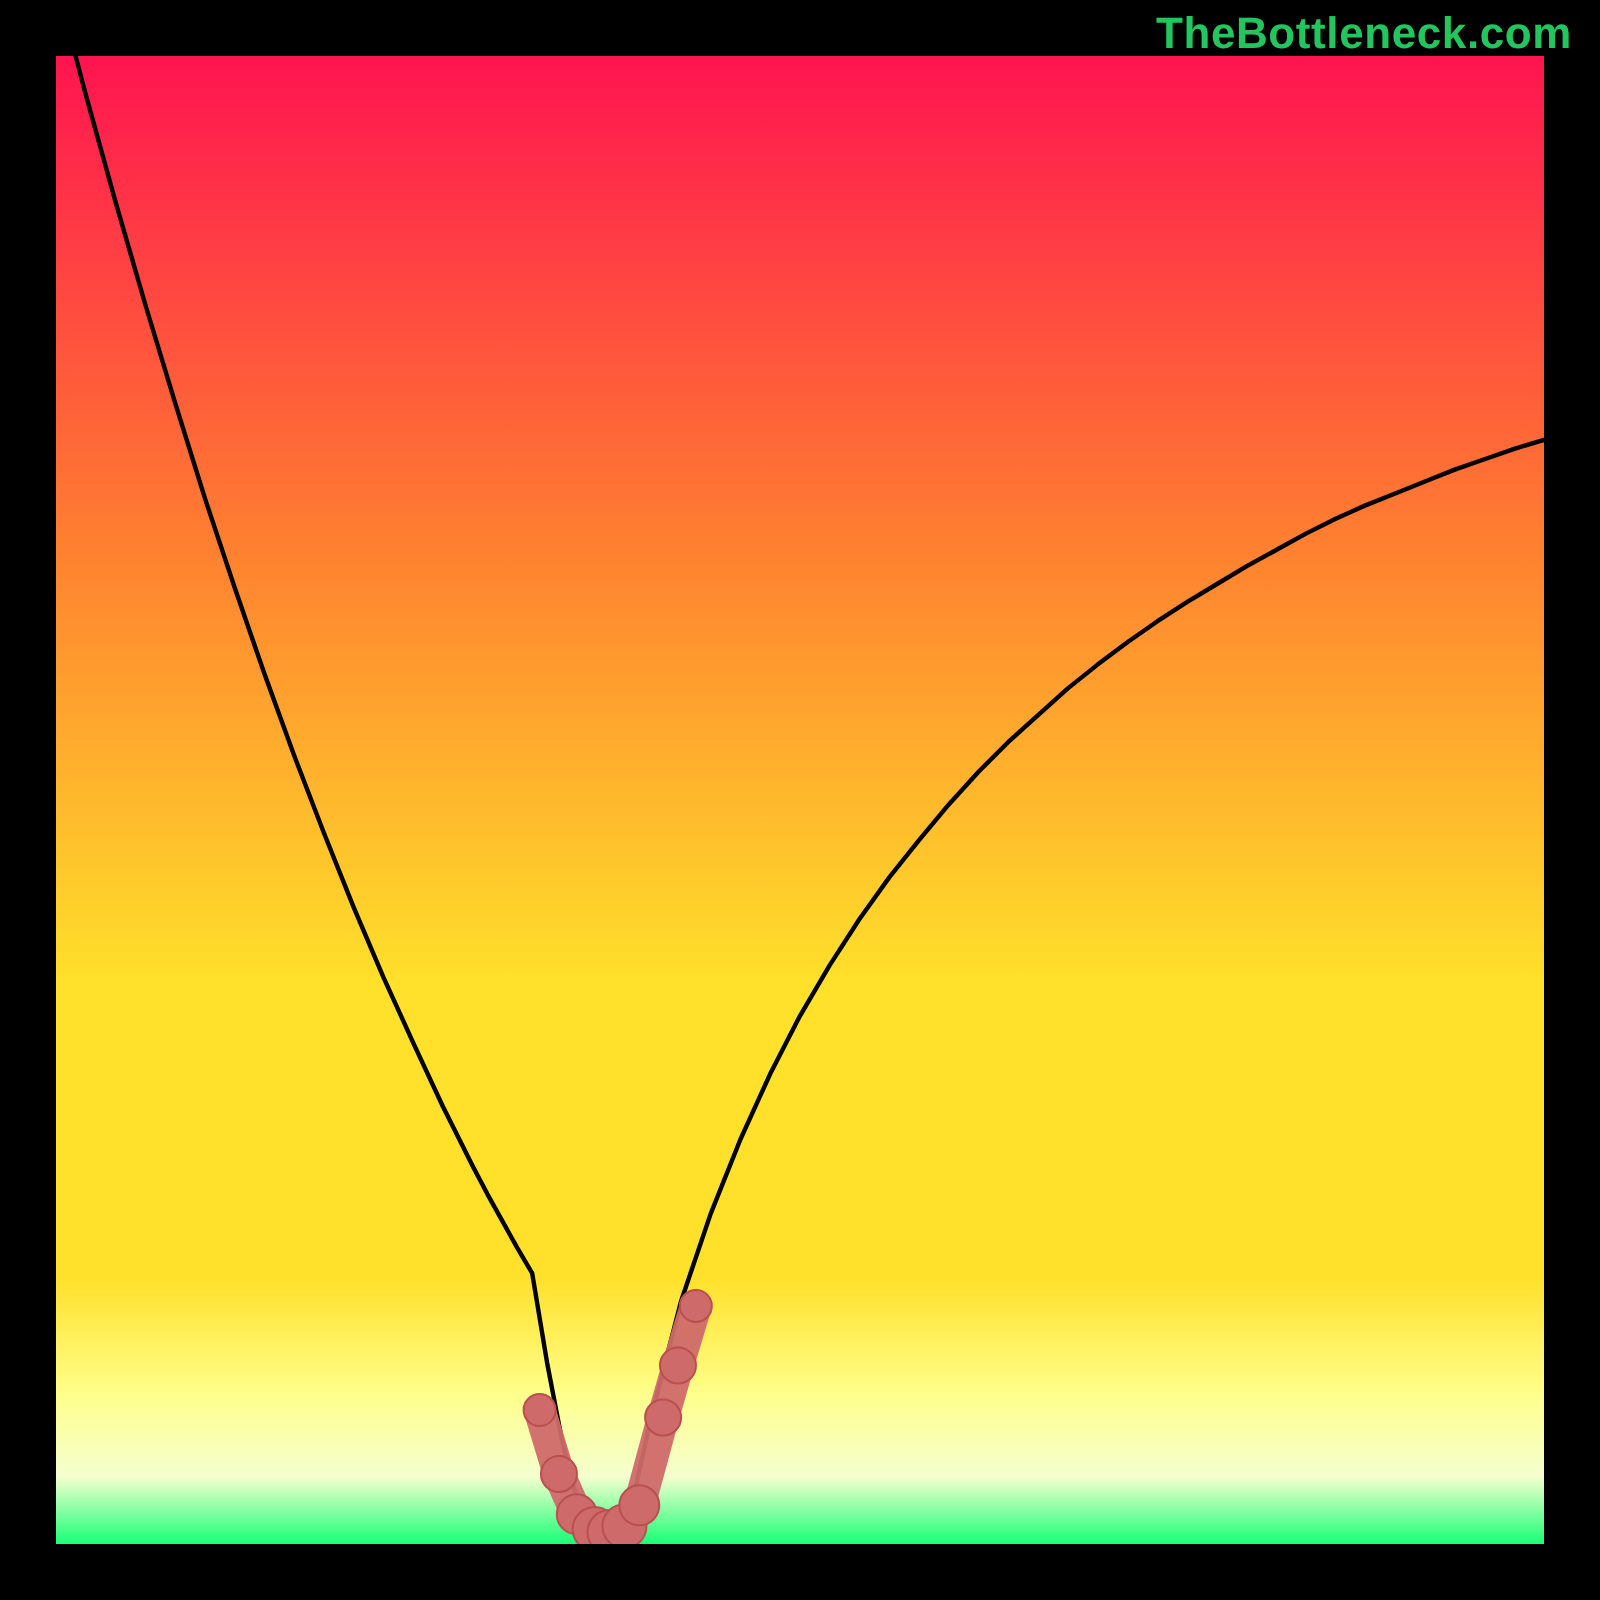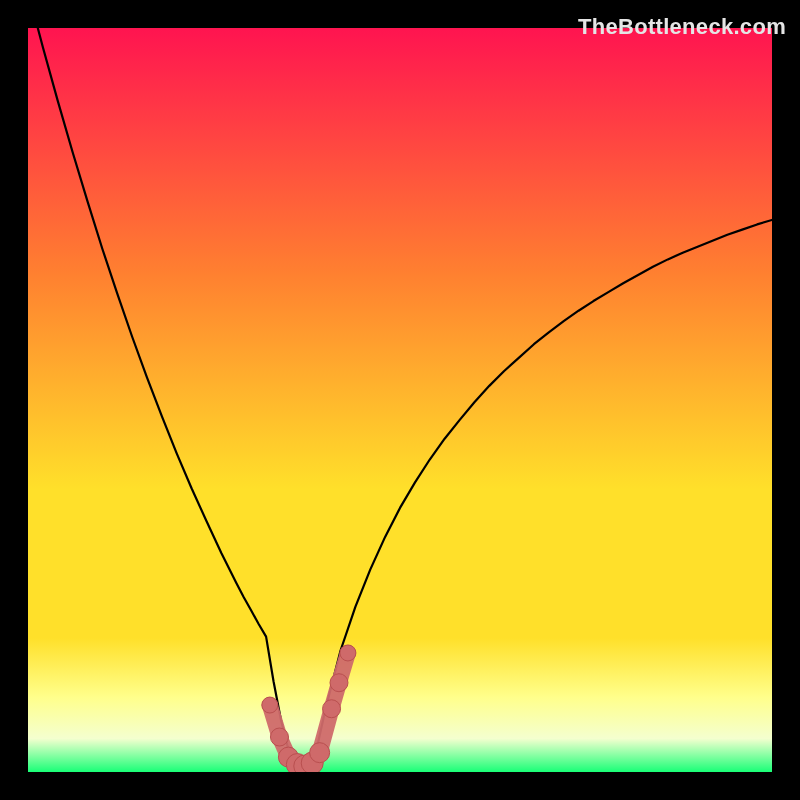--- a/index.html
+++ b/index.html
@@ -12,23 +12,23 @@
     overflow: hidden;
   }
   .frame {
     position: relative;
     width: 800px;
     height: 800px;
     background: #000;
   }
   .watermark {
     position: absolute;
-    top: 14px;
+    top: 4px;
     right: 14px;
-    color: #e5e5e5;
+    color: #22c55e;
     font-size: 22px;
     font-weight: 600;
     letter-spacing: 0.3px;
     z-index: 10;
   }
   .plot-area {
     position: absolute;
     left: 28px;
     top: 28px;
     width: 744px;

